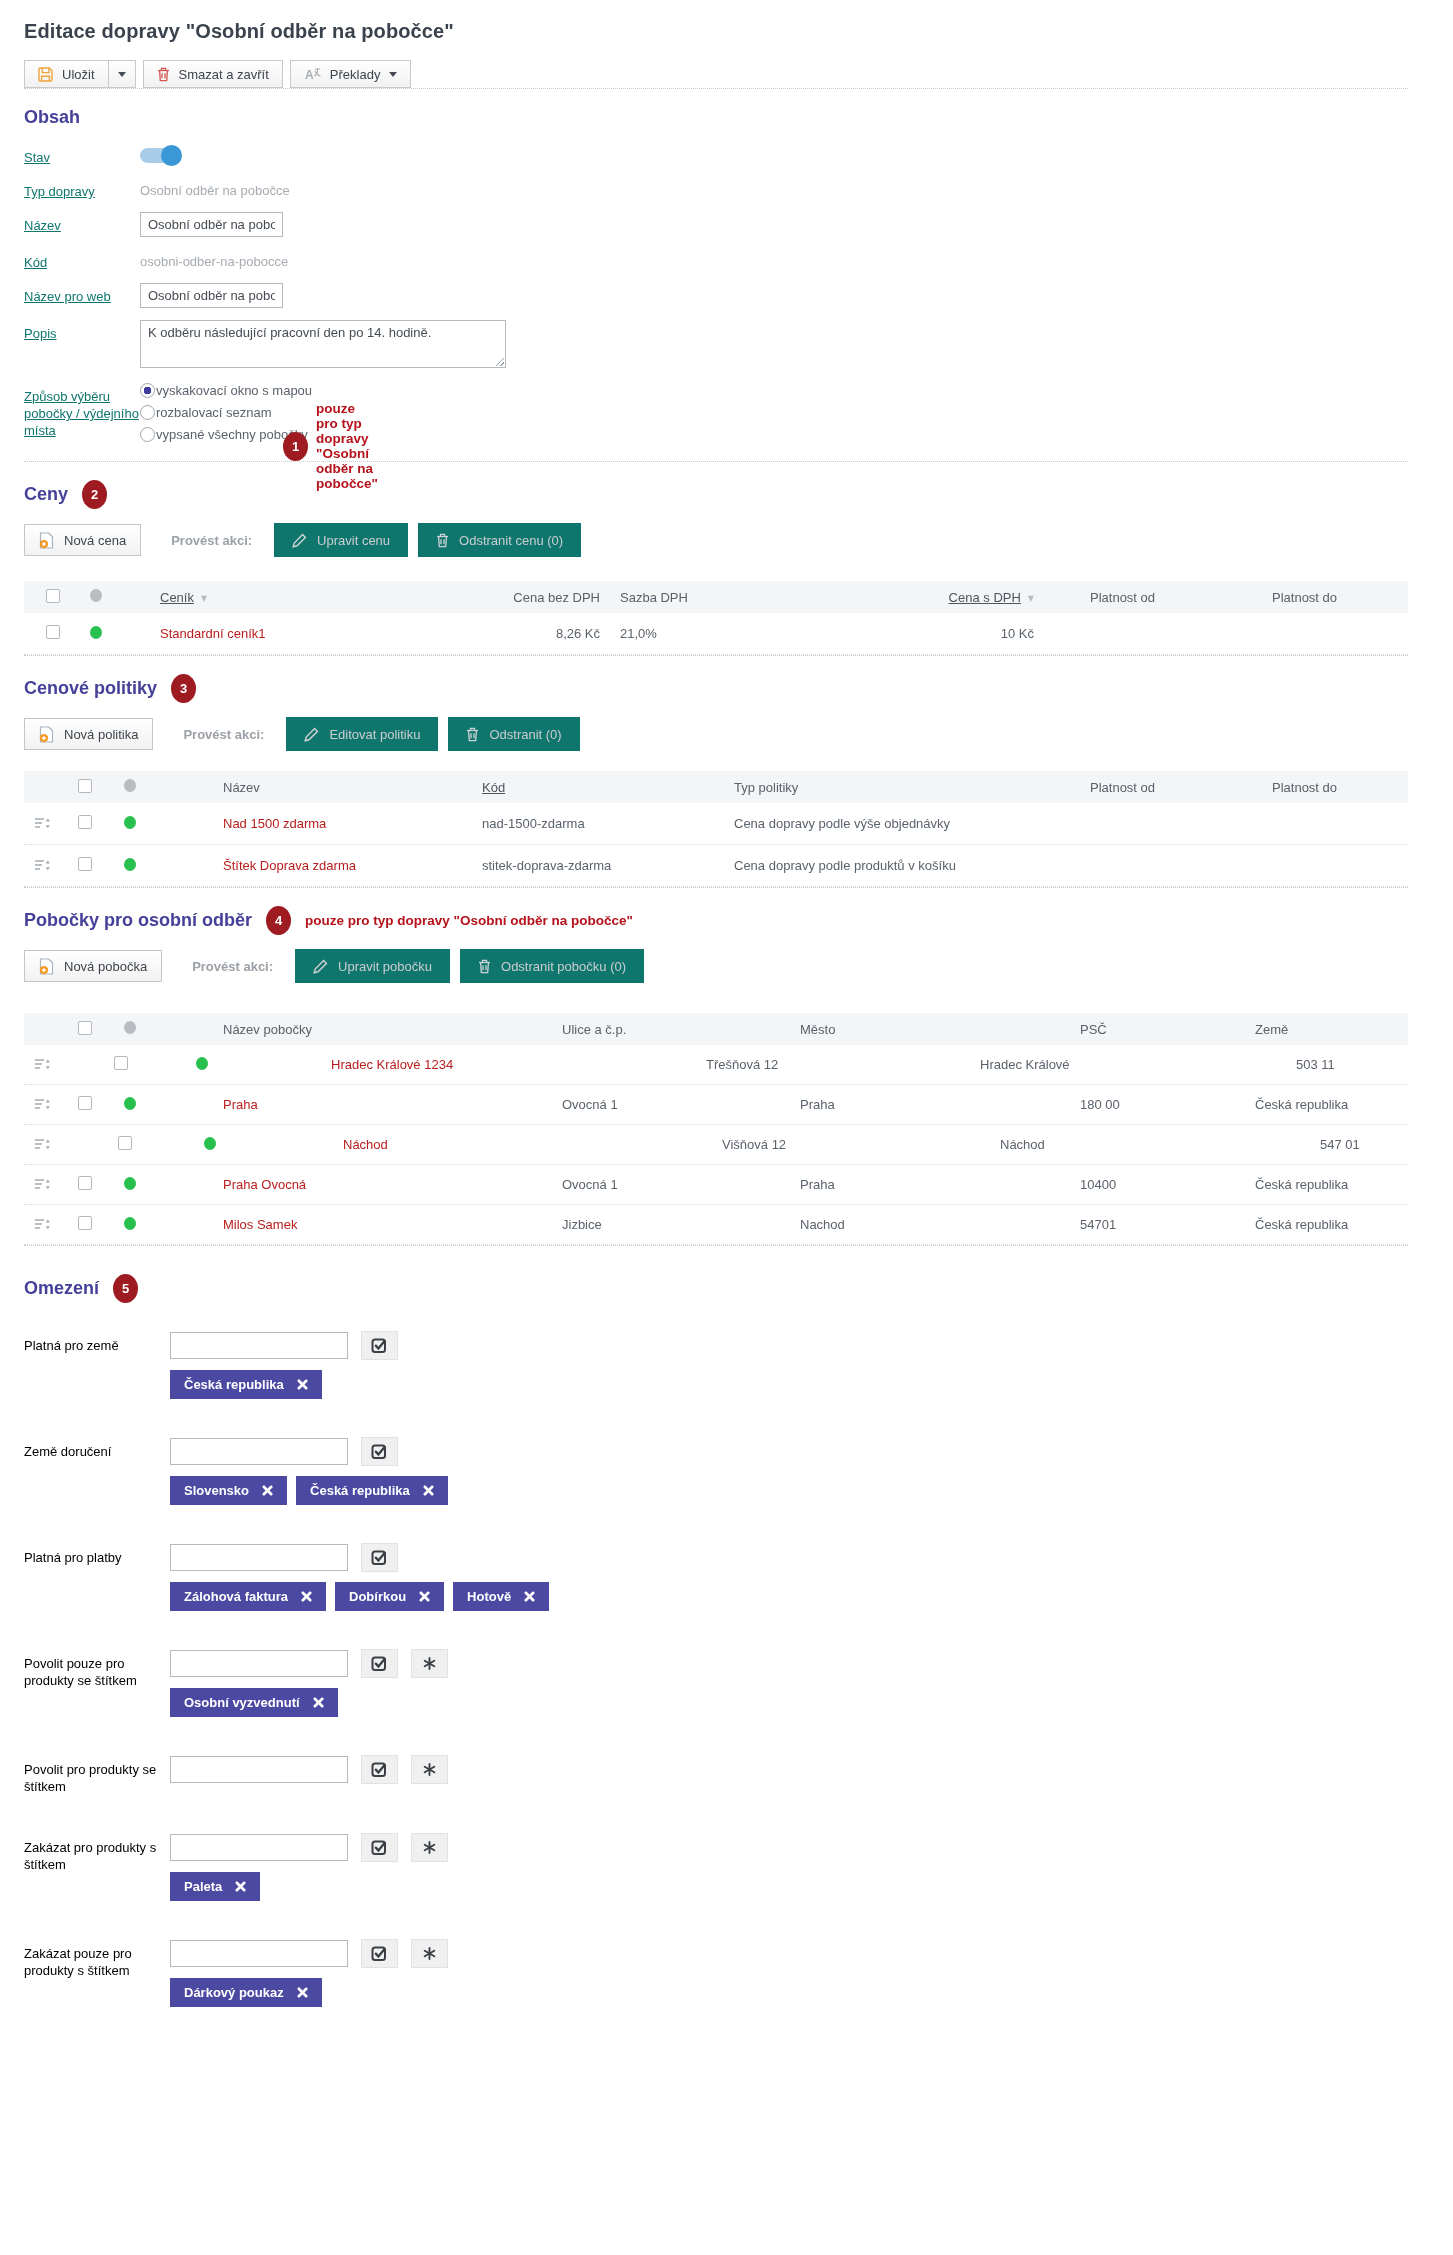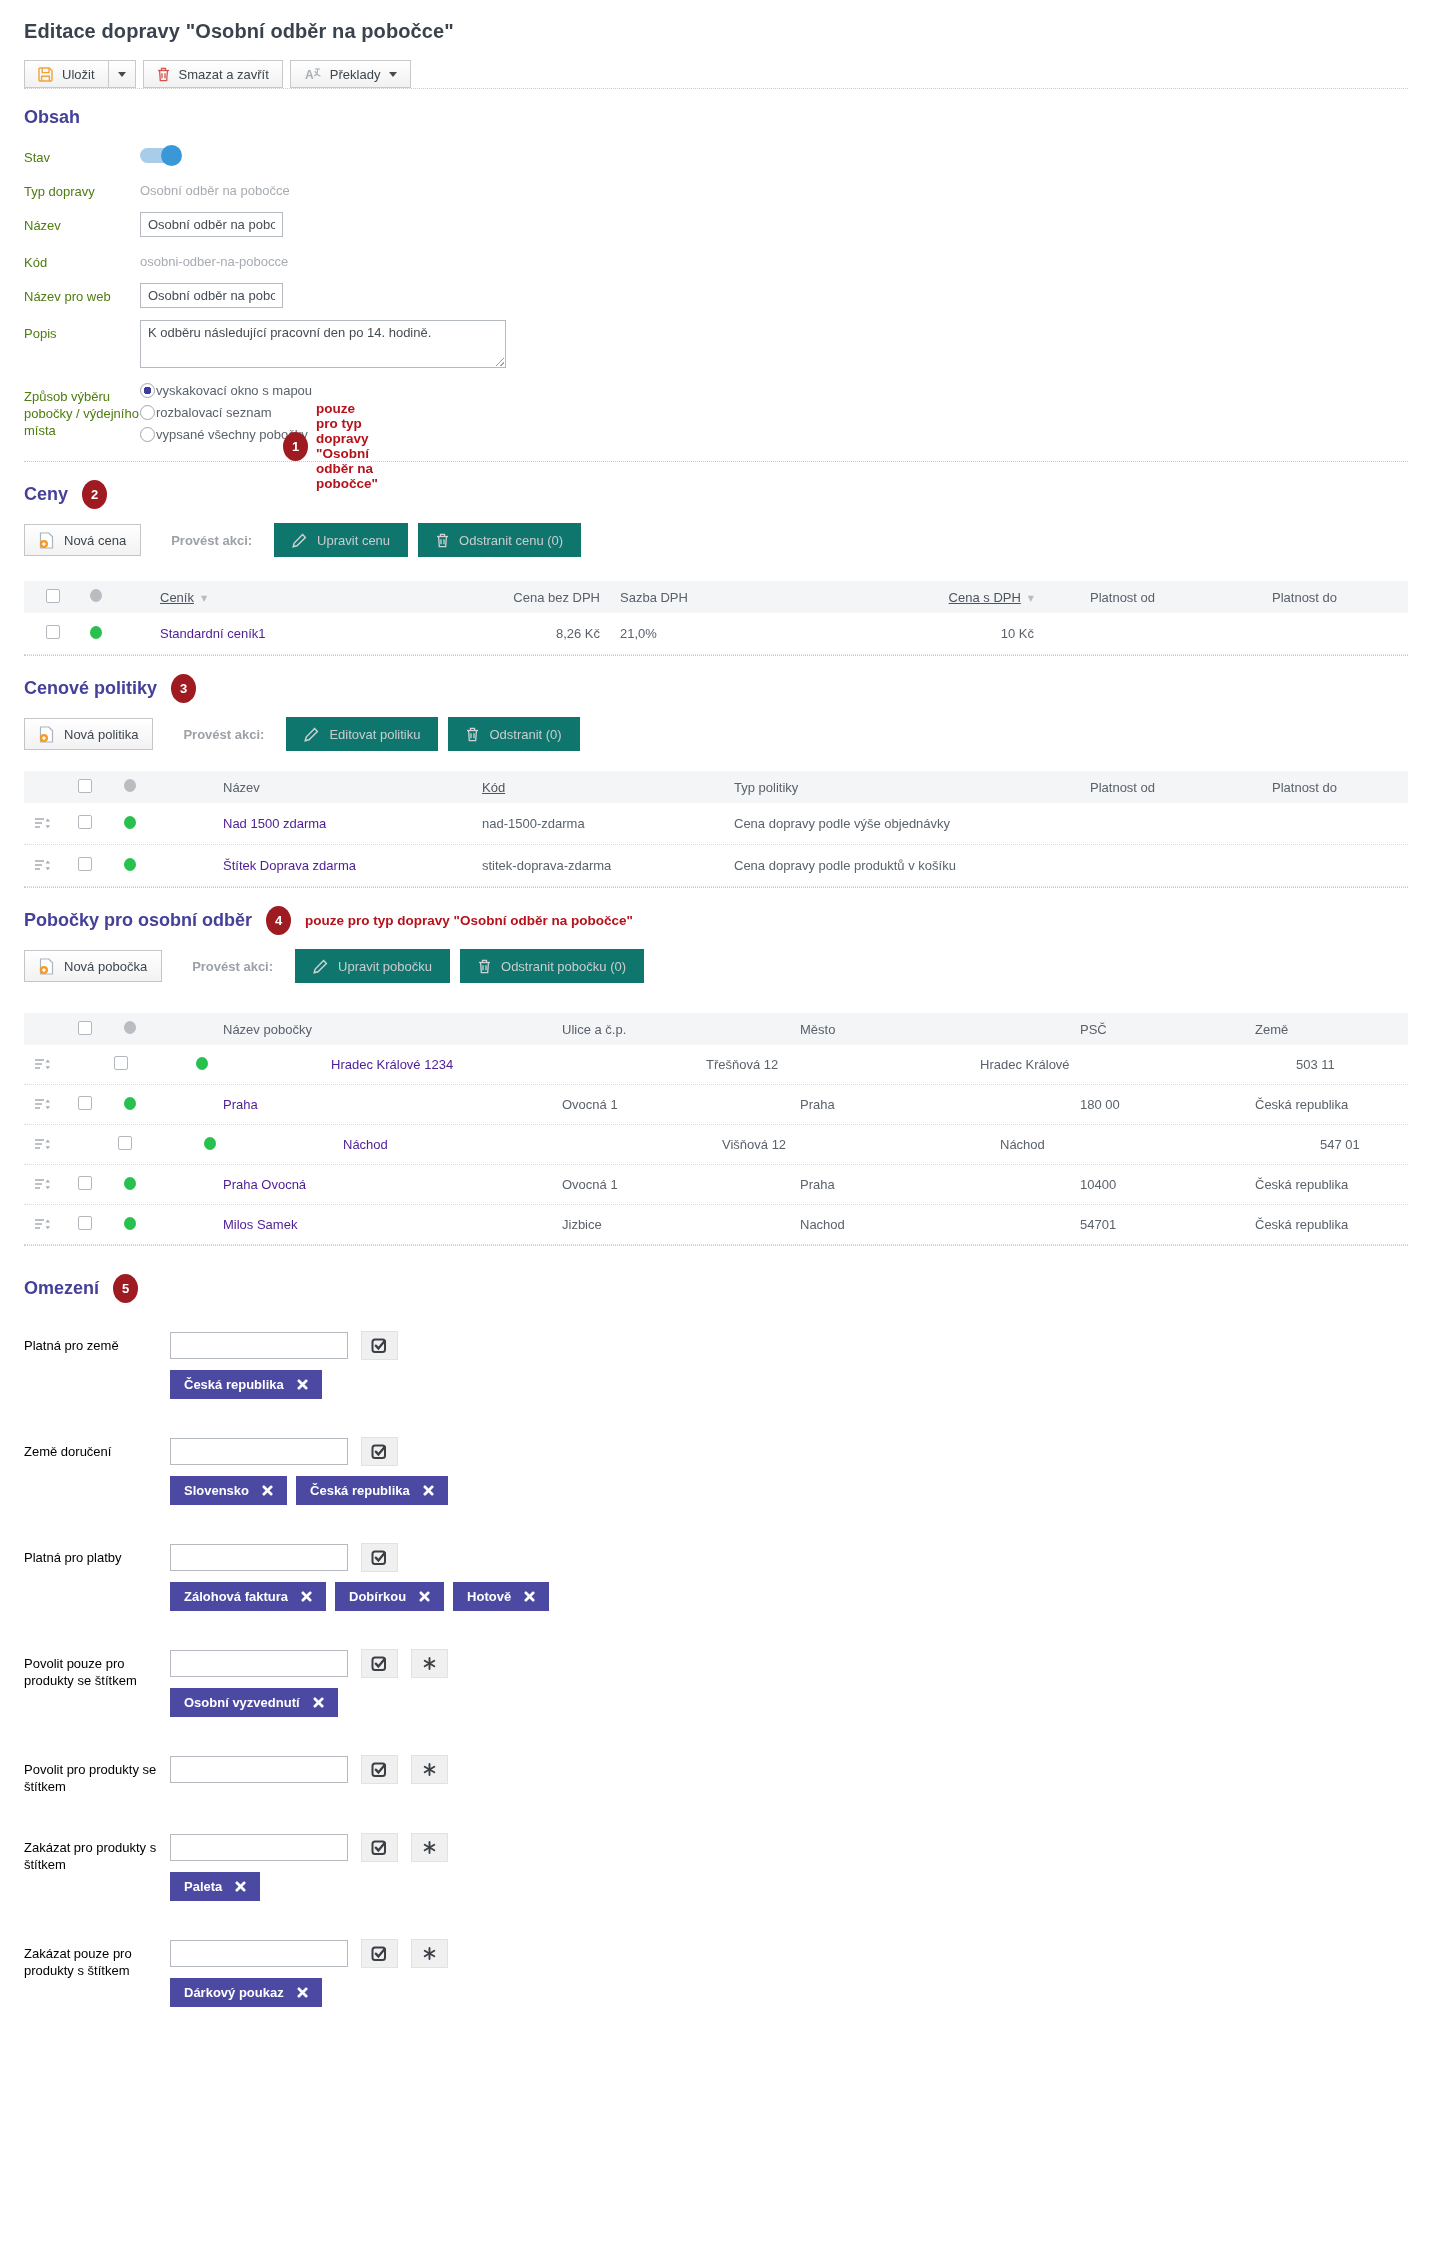--- a/index.html
+++ b/index.html
@@ -27,21 +27,21 @@
   .d5 { margin-top:32px; }
 
   h2.sec { display:flex; align-items:center; gap:14px; font-size:18px; font-weight:bold; color:#454098; margin:18px 0 0 0; }
   h2.sec.mt28 { margin-top:28px; }
   .badge { min-width:25px; height:29px; padding:0 4px; background:#9e1b21; color:#fff; border-radius:50%;
            display:inline-flex; align-items:center; justify-content:center; font-size:13px; font-weight:bold; }
   .rednote { color:#b5121b; font-weight:bold; font-size:13.5px; }
 
   
   .frow { display:flex; margin-bottom:12px; }
-  .frow .lbl { width:116px; flex:0 0 116px; padding-top:5px; color:#4d7c0f; line-height:17px; }
+  .frow .lbl { width:116px; flex:0 0 116px; padding-top:5px; color:#0f766e; line-height:17px;text-decoration:underline; }
   .muted { color:#a6acb2; padding-top:5px; }
   .tin { width:143px; height:25px; border:1px solid #b5bac0; padding:0 7px; font-family:inherit; font-size:13px; color:#454c54; }
   .tarea-wrap { position:relative; width:366px; }
   textarea.tarea { width:366px; height:48px; border:1px solid #b5bac0; padding:4px 7px; font-family:inherit; font-size:13px; color:#454c54; resize:none; }
   .resize-h { position:absolute; right:2px; bottom:5px; width:9px; height:9px;
               background:repeating-linear-gradient(-45deg, transparent 0 2px, #9aa0a6 2px 3px);
               clip-path:polygon(100% 0,100% 100%,0 100%); }
 
   
   .toggle { width:40px; height:15px; border-radius:8px; background:#a9cde9; position:relative; margin-top:4px; cursor:pointer; }
@@ -71,21 +71,21 @@
   .g-ceny { grid-template-columns:60px 66px 290px 170px 220px 210px 180px auto; }
   .g-pol  { grid-template-columns:44px 44px 56px 304px 243px 325px 180px auto; }
   .g-pob  { grid-template-columns:44px 44px 56px 384px 238px 280px 175px auto; }
   .cell { overflow:hidden; white-space:nowrap; }
   .pl10 { padding-left:10px; } .pl12 { padding-left:12px; } .pl19 { padding-left:19px; }
   .pl22 { padding-left:22px; } .pl50 { padding-left:50px; } .pl52 { padding-left:52px; } .pl55 { padding-left:55px; } .pl6 { padding-left:6px; }
   .right { text-align:right; padding-right:10px; }
   .right4 { text-align:right; padding-right:6px; }
   .hlink { color:#4c545d; text-decoration:underline; cursor:pointer; }
   .scaret { font-family:"DejaVu Sans", sans-serif; font-size:8px; color:#b8bcc0; margin-left:7px; vertical-align:1px; }
-  a.rlink { color:#4c1d95; text-decoration:none; cursor:pointer; }
+  a.rlink { color:#b91c1c; text-decoration:none; cursor:pointer; }
   .dot { display:inline-block; width:12px; height:13px; border-radius:50%; }
   .dot.gray { background:#b9bdc1; } .dot.green { background:#28c150; }
   input[type=checkbox] { -webkit-appearance:none; appearance:none; width:14px; height:14px; border:1px solid #b2b8bd; border-radius:2px; background:#fff; margin:0; cursor:pointer; }
 
   
   .orow { display:flex; margin-bottom:38px; }
   .orow .olbl { width:146px; flex:0 0 146px; padding-top:6px; line-height:17px; color:#000000; }
   .octl { display:flex; align-items:center; }
   .oin { width:178px; height:27px; border:1px solid #b5bac0; padding:0 7px; font-family:inherit; font-size:13px; }
   .sq { width:37px; height:29px; margin-left:13px; background:#f0f0f0; border:1px solid #e2e2e2;

